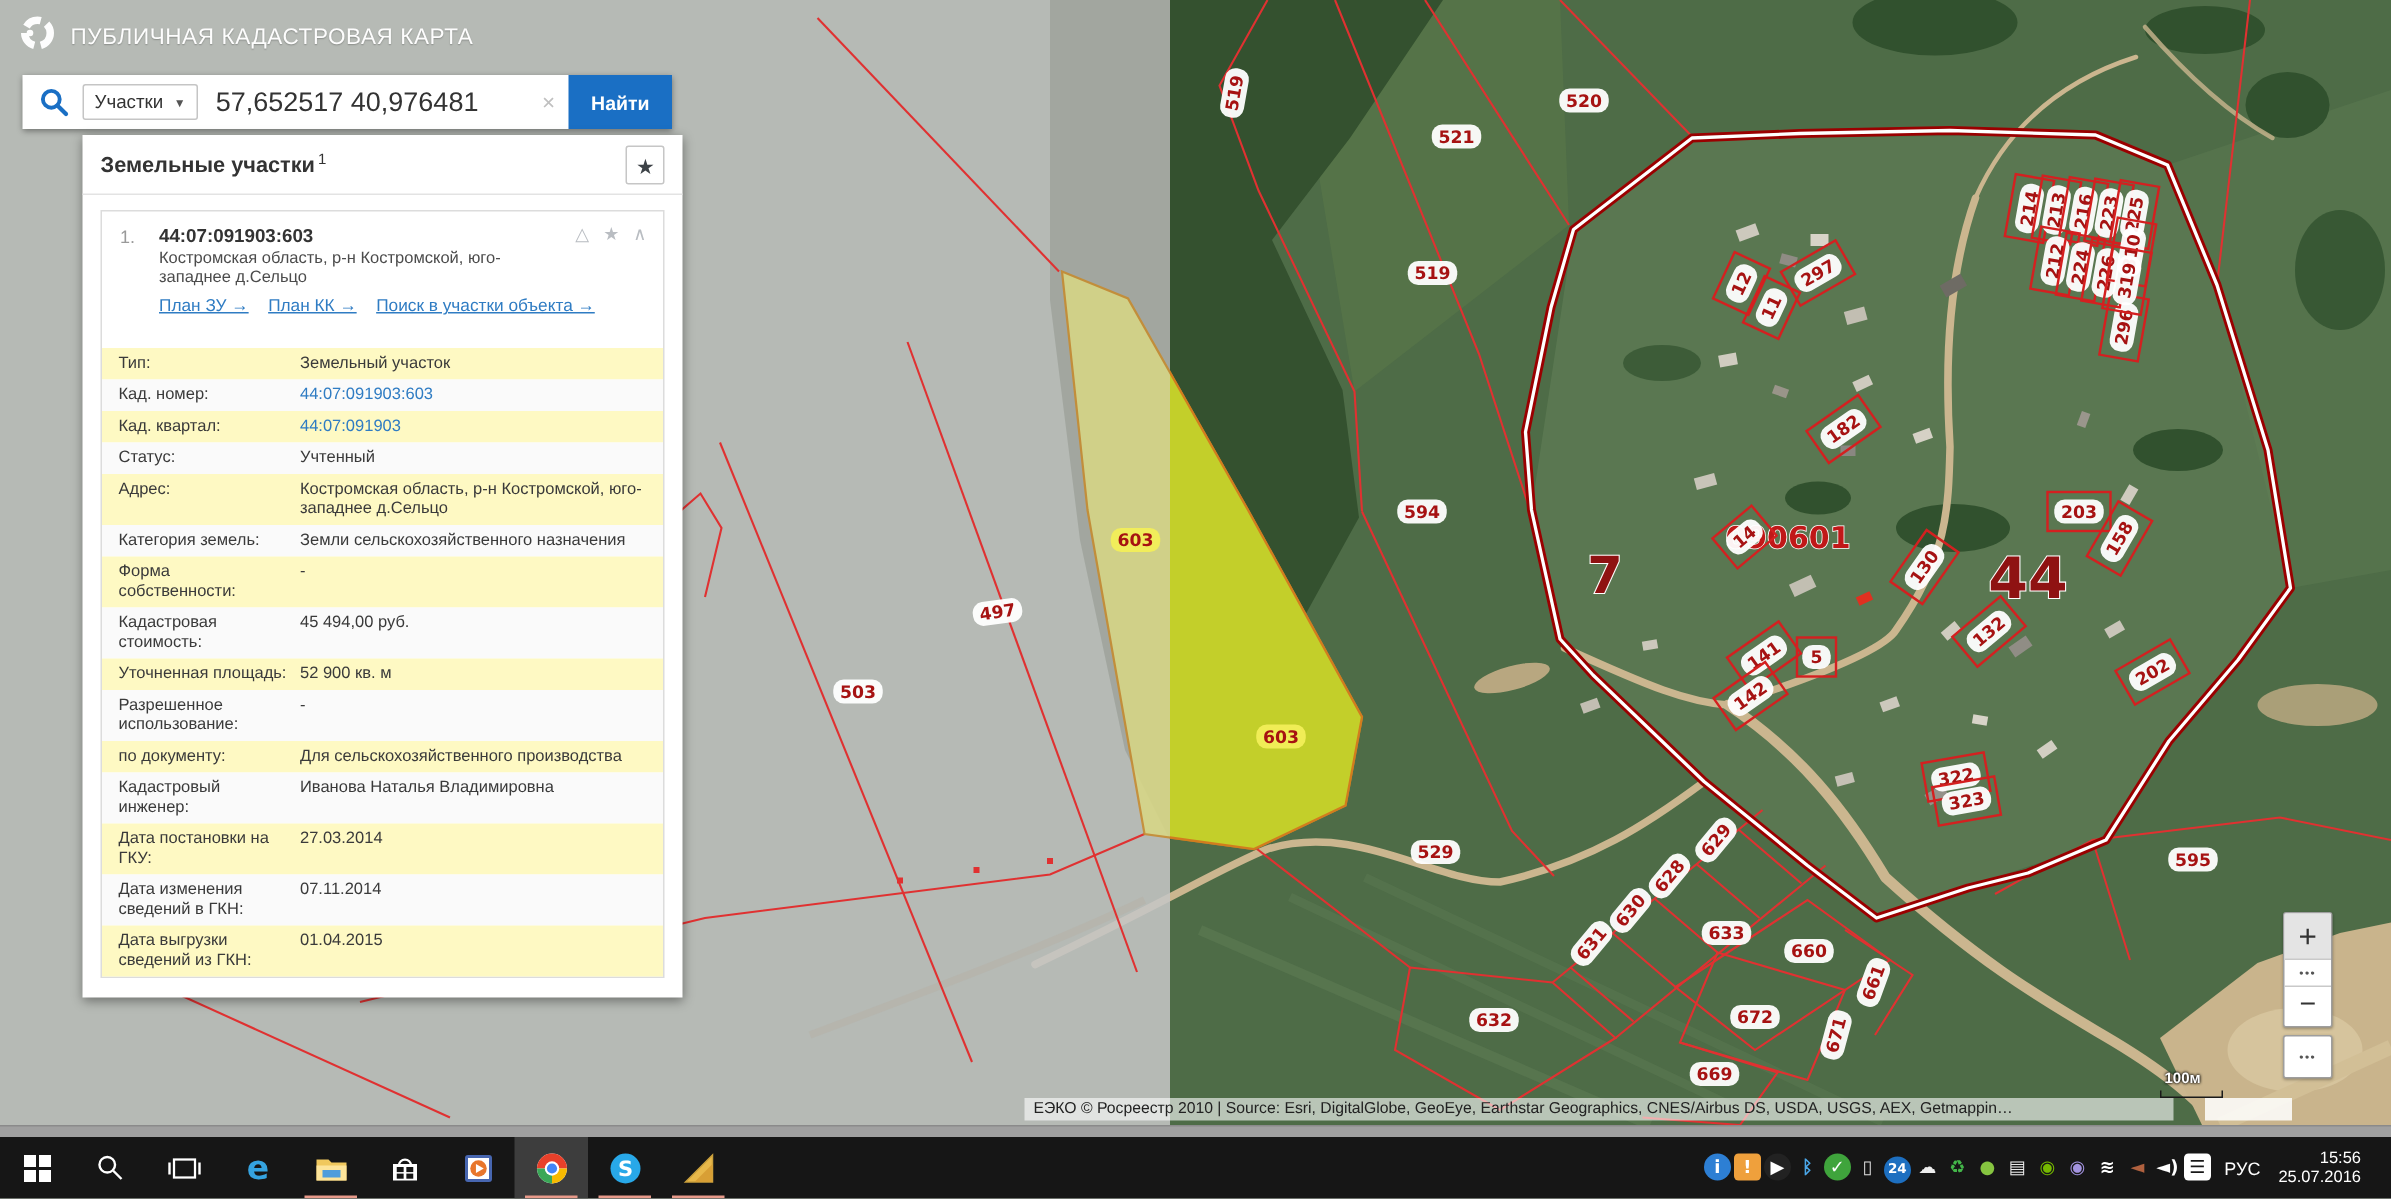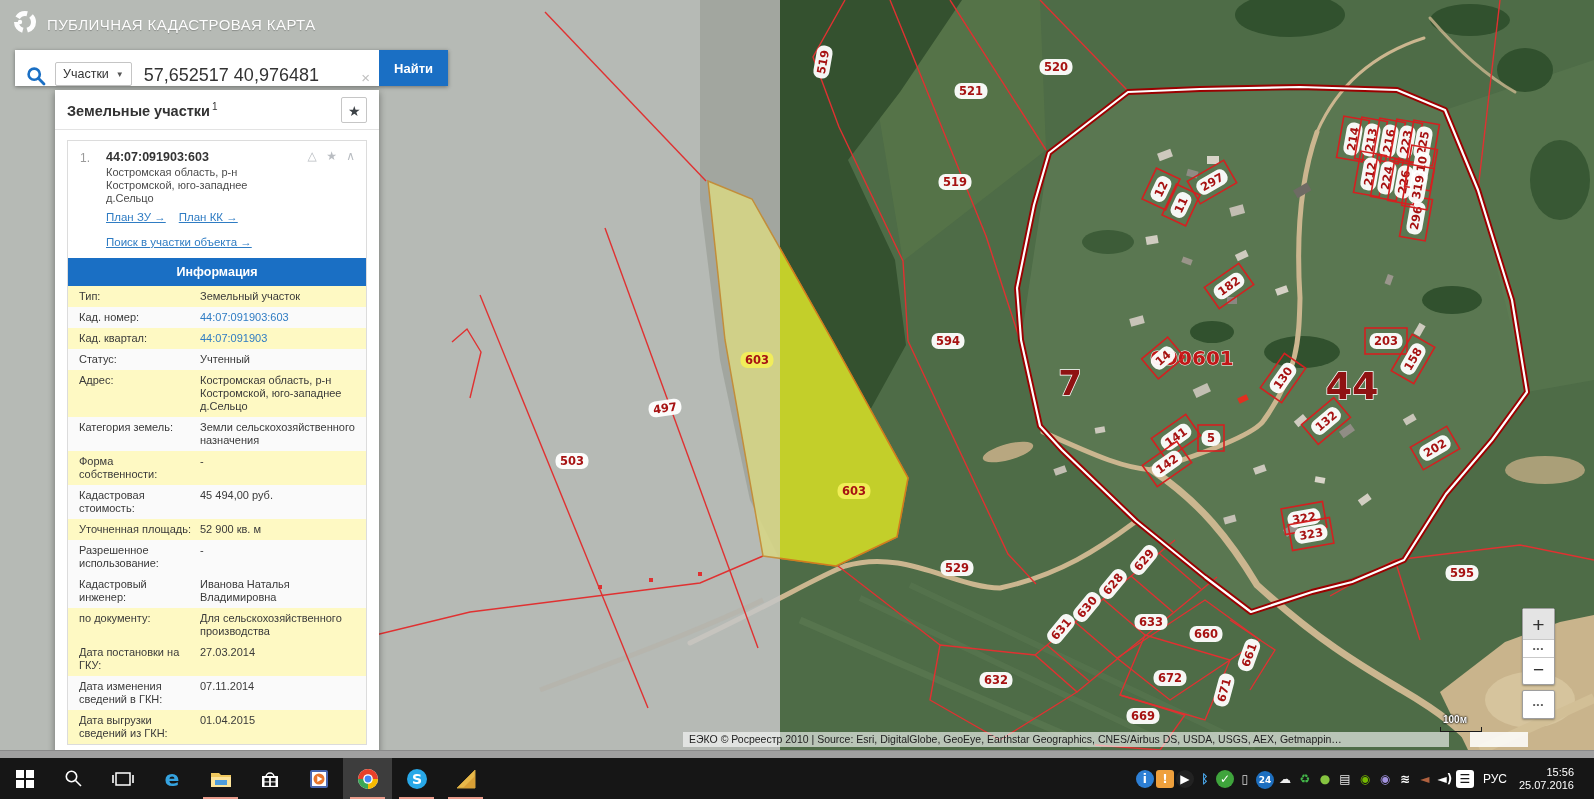--- a/index.html
+++ b/index.html
@@ -23,46 +23,46 @@
   .zbtn.dots{height:18px;line-height:18px;font-size:8px;letter-spacing:1px;border-bottom:1px solid #c9c9c9;color:#555;}
   .zbtn.minus{height:26px;line-height:24px;font-size:19px;}
   .tools-btn{position:absolute;left:1522px;top:690px;width:31px;height:27px;line-height:27px;
     background:#fff;border:1px solid #9e9e9e;border-radius:2px;text-align:center;font-size:8px;
     letter-spacing:1px;color:#555;box-shadow:0 1px 2px rgba(0,0,0,.3);cursor:pointer;}
   
   .app-header{position:absolute;left:12px;top:9px;display:flex;align-items:center;gap:9px;color:#fdfdfd;}
   .app-title{font-size:15px;font-weight:normal;letter-spacing:.4px;text-shadow:0 1px 1px rgba(0,0,0,.25);}
   
   .search-bar{position:absolute;left:15px;top:50px;width:433px;height:36px;background:#fff;
-    box-shadow:0 1px 4px rgba(0,0,0,.4);display:flex;align-items:flex-end;}
+    box-shadow:0 1px 4px rgba(0,0,0,.4);display:flex;align-items:center;}
   .mag-wrap{padding:0 9px 0 11px;display:flex;align-items:center;}
   .cat-select{border:1px solid #c5c5c5;border-radius:2px;padding:4px 7px;font-size:12.5px;color:#333;
     display:flex;align-items:center;gap:7px;cursor:pointer;background:#fff;}
   .cat-caret{font-size:8px;color:#555;}
   .query-input{flex:1;border:none;outline:none;font-size:18px;color:#333;padding:0 4px 0 12px;
     font-family:"Liberation Sans",sans-serif;min-width:0;background:transparent;}
   .clear-x{color:#c0c0c0;font-size:15px;padding:0 9px;cursor:pointer;}
   .find-btn{background:#1a6fc4;color:#fff;border:none;font-size:13px;font-weight:bold;
     height:36px;padding:0 15px;cursor:pointer;font-family:"Liberation Sans",sans-serif;}
   
-  .panel{position:absolute;left:55px;top:90px;width:324px;background:#fff;
+  .panel{position:absolute;left:55px;top:90px;width:400px;background:#fff;
     box-shadow:0 2px 7px rgba(0,0,0,.4);}
   .panel-head{height:39px;border-bottom:1px solid #e3e3e3;display:flex;align-items:center;
     justify-content:space-between;padding:0 12px;}
   .panel-title{font-size:14.5px;font-weight:bold;color:#333;}
   .panel-title sup{font-size:10px;font-weight:normal;margin-left:2px;}
   .fav-btn{width:26px;height:26px;border:1px solid #c6c6c6;border-radius:2px;background:#fff;
     color:#3d4247;font-size:14px;line-height:24px;text-align:center;cursor:pointer;}
   .card{margin:10px 12px 13px;border:1px solid #dcdcdc;}
   .item-head{position:relative;padding:9px 10px 2px 10px;}
   .idx{position:absolute;left:12px;top:10px;font-size:12px;color:#9a9a9a;}
   .cad-num{margin-left:28px;font-size:12.5px;font-weight:bold;color:#333;}
   .item-icons{position:absolute;right:8px;top:8px;color:#b9bdc2;font-size:12px;letter-spacing:3px;}
   .addr{margin:2px 70px 0 28px;font-size:11px;color:#4c4c4c;line-height:13px;}
-  .item-links{display:flex;gap:13px;margin:6px 8px 8px 28px;flex-wrap:wrap;}
+  .item-links{display:flex;gap:13px;margin:6px 8px 20px 28px;flex-wrap:wrap;}
   .ilink{font-size:11.5px;color:#2f7cc3;text-decoration:underline;cursor:pointer;white-space:nowrap;}
   .tabs{display:flex;}
   .tab{flex:1;text-align:center;padding:7px 0;font-size:12.5px;font-weight:bold;cursor:pointer;}
   .tab.active{background:#1a6fc4;color:#fff;}
   .tab.inactive{background:#fff;color:#333;border:1px solid #e2e2e2;border-left:none;border-bottom:none;}
   .drow{display:flex;font-size:11px;line-height:13px;color:#3a3a3a;}
   .drow.odd{background:#fef9c3;}
   .drow.even{background:#fafafa;}
   .dlabel{width:130px;padding:4px 6px 4px 11px;box-sizing:border-box;flex-shrink:0;}
   .dvalue{flex:1;padding:4px 8px 4px 2px;}
@@ -483,21 +483,20 @@
         <div class="cad-num">44:07:091903:603</div>
         <span class="item-icons">△ ★ ∧</span>
         <div class="addr">Костромская область, р-н Костромской, юго-западнее д.Сельцо</div>
         <div class="item-links">
             <span class="ilink">План ЗУ →</span>
             <span class="ilink">План КК →</span>
             <span class="ilink">Поиск в участки объекта →</span>
           </div>
       </div>
       <div class="tabs">
-          <div class="tab active">Информация</div>
         </div>
       <div>
           <div class="drow odd">
             <div class="dlabel">Тип:</div>
             <div class="dvalue">Земельный участок</div>
           </div>
           <div class="drow even">
             <div class="dlabel">Кад. номер:</div>
             <div class="dvalue link">44:07:091903:603</div>
           </div>
@@ -526,27 +525,27 @@
             <div class="dvalue">45 494,00 руб.</div>
           </div>
           <div class="drow odd">
             <div class="dlabel">Уточненная площадь:</div>
             <div class="dvalue">52 900 кв. м</div>
           </div>
           <div class="drow even">
             <div class="dlabel">Разрешенное использование:</div>
             <div class="dvalue">-</div>
           </div>
+          <div class="drow odd">
+            <div class="dlabel">по документу:</div>
+            <div class="dvalue">Для сельскохозяйственного производства</div>
+          </div>
           <div class="drow even">
             <div class="dlabel">Кадастровый инженер:</div>
             <div class="dvalue">Иванова Наталья Владимировна</div>
-          </div>
-          <div class="drow odd">
-            <div class="dlabel">по документу:</div>
-            <div class="dvalue">Для сельскохозяйственного производства</div>
           </div>
           <div class="drow odd">
             <div class="dlabel">Дата постановки на ГКУ:</div>
             <div class="dvalue">27.03.2014</div>
           </div>
           <div class="drow even">
             <div class="dlabel">Дата изменения сведений в ГКН:</div>
             <div class="dvalue">07.11.2014</div>
           </div>
           <div class="drow odd">

